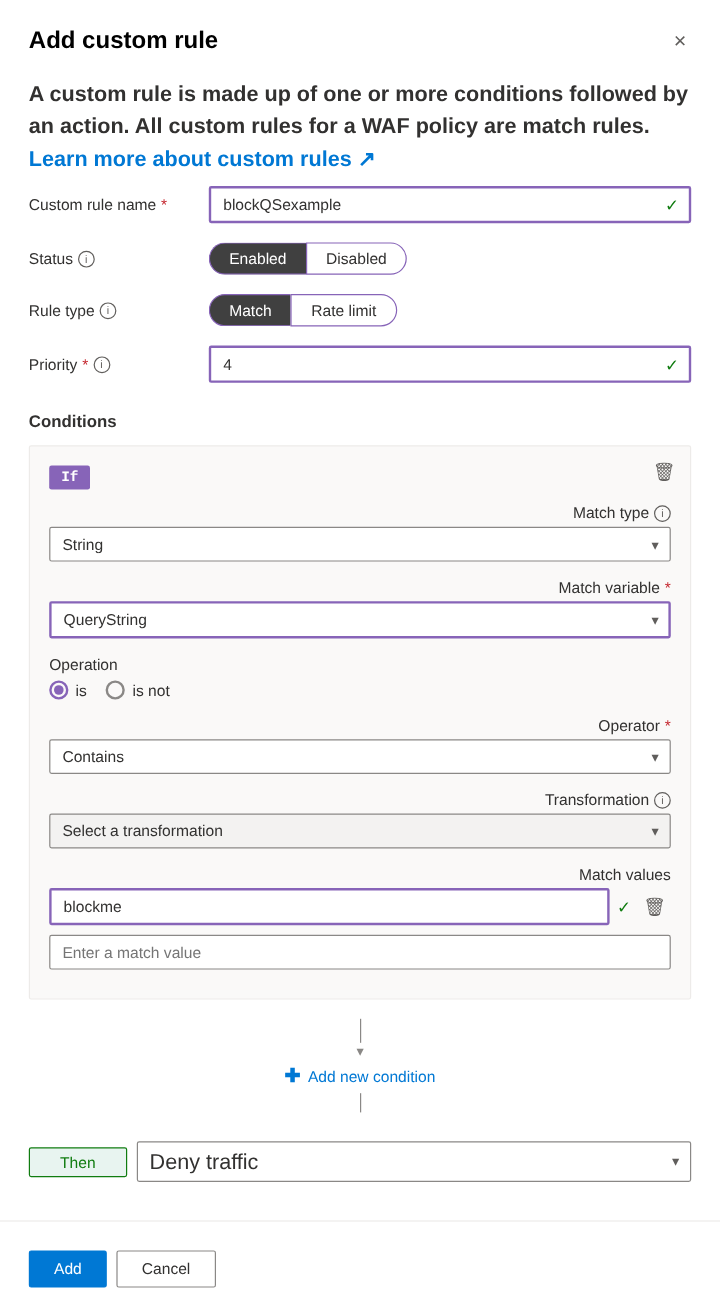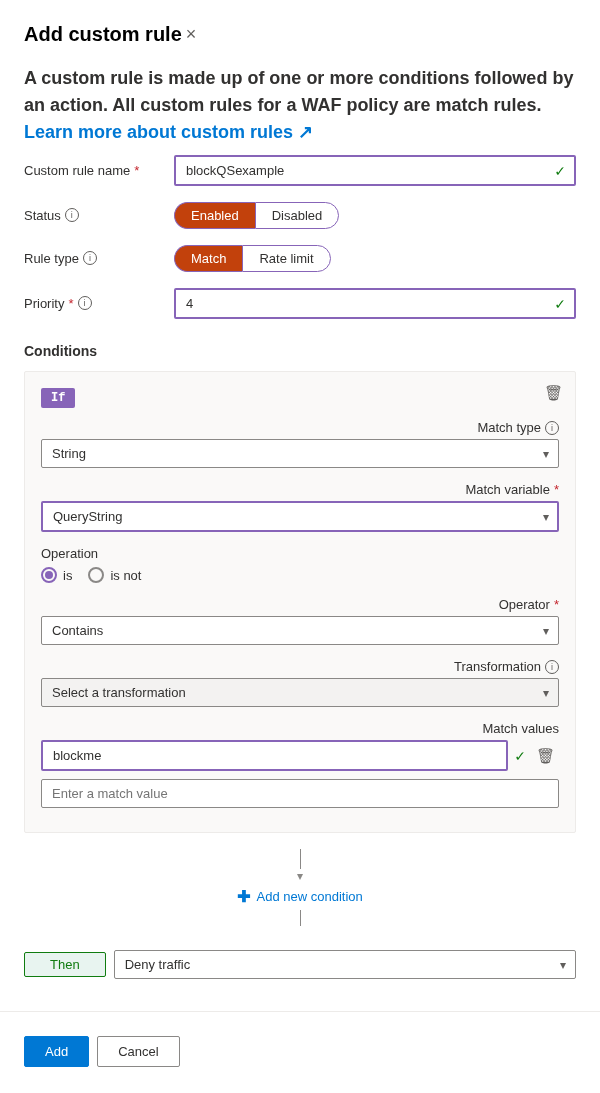--- a/index.html
+++ b/index.html
@@ -14,20 +14,21 @@
     .dialog {
       background: #fff;
       padding: 20px 24px 0 24px;
       position: relative;
       min-height: 1093px;
       display: flex;
       flex-direction: column;
     }
     .dialog-header {
       display: flex;
+      justify-content: space-between;
       align-items: center;
       margin-bottom: 16px;
     }
     .dialog-title {
       font-size: 20px;
       font-weight: 600;
       color: #000;
     }
     .close-btn {
       background: none;
@@ -51,21 +52,21 @@
     .form-row {
       display: flex;
       align-items: center;
       margin-bottom: 16px;
     }
     .form-label {
       width: 150px;
       font-size: 13px;
       color: #323130;
       display: flex;
-      align-items: flex-start;
+      align-items: flex-end;
       gap: 4px;
       flex-shrink: 0;
     }
     .required-star {
       color: #c4262e;
     }
     .info-icon {
       display: inline-flex;
       align-items: center;
       justify-content: center;
@@ -109,21 +110,21 @@
     }
     .toggle-pill {
       padding: 5px 16px;
       border: 1px solid #8764b8;
       background: #fff;
       font-size: 13px;
       cursor: pointer;
       color: #323130;
     }
     .toggle-pill.active {
-      background: #c2410c;
+      background: #404040;
       color: #fff;
     }
     .toggle-pill:first-child {
       border-radius: 16px 0 0 16px;
       border-right: none;
     }
     .toggle-pill:last-child {
       border-radius: 0 16px 16px 0;
     }
     .conditions-section {
@@ -311,21 +312,21 @@
     }
     .then-select-wrap {
       position: relative;
       flex: 1;
     }
     .then-select {
       width: 100%;
       border: 1px solid #8a8886;
       border-radius: 2px;
       padding: 6px 30px 6px 10px;
-      font-size: 13px;
+      font-size: 18px;
       color: #323130;
       background: #fff;
       appearance: none;
       cursor: pointer;
       outline: none;
     }
     .footer-divider {
       border: none;
       border-top: 1px solid #edebe9;
       margin: 16px -24px;

